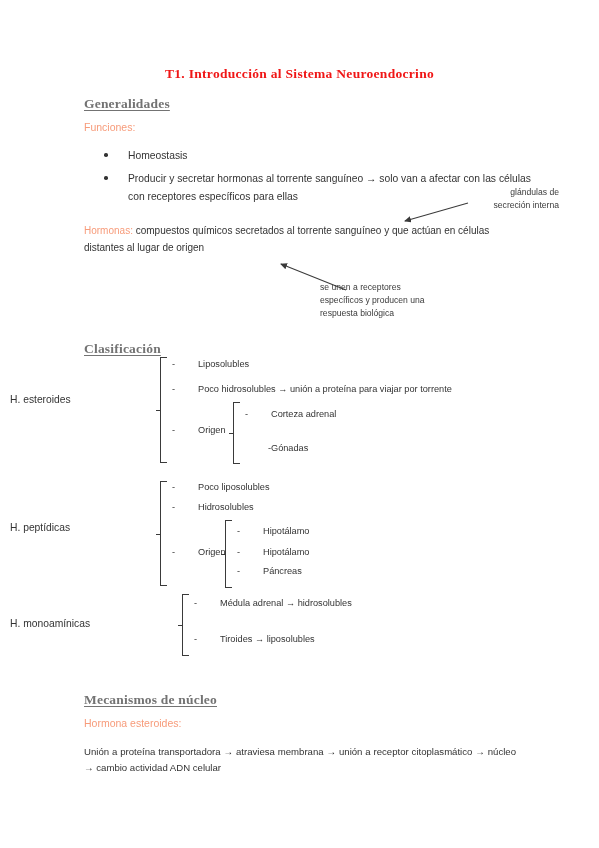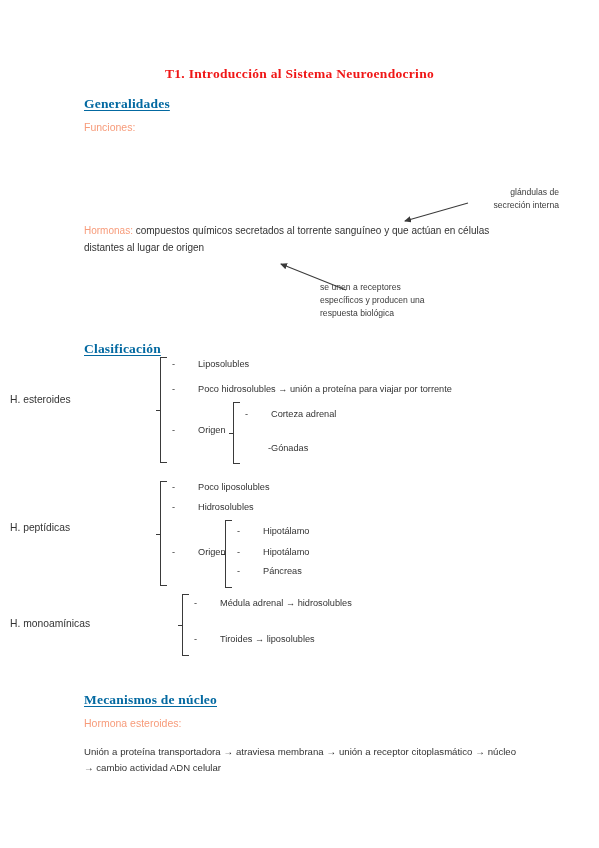--- a/index.html
+++ b/index.html
@@ -28,21 +28,21 @@
     font-size: 13.5px;
     letter-spacing: 0.3px;
     color: #f01616;
   }
 
   .h2 {
     position: absolute;
     font-family: "Liberation Serif", serif;
     font-weight: bold;
     font-size: 13.5px;
-    color: #0369a1;
+    color: #737373;
     text-decoration: underline;
     text-underline-offset: 2px;
     letter-spacing: 0.2px;
     white-space: nowrap;
   }
 
   .sublabel {
     position: absolute;
     font-size: 10.5px;
     color: #f79b7a;
@@ -149,20 +149,24 @@
 <body>
 
 <div class="page">
 
   <div class="doc-title">T1. Introducción al Sistema Neuroendocrino</div>
 
   <div class="h2" style="left:84px; top:96px;">Generalidades</div>
 
   <div class="sublabel" style="left:84px; top:121px;">Funciones:</div>
 
+  <ul class="bullets" style="left:88px; top:147px; width:440px;">
+    <li>Homeostasis</li>
+    <li>Producir y secretar hormonas al torrente sanguíneo → solo van a afectar con las células con receptores específicos para ellas</li>
+  </ul>
 
   <div class="body-text" style="left:84px; top:222px; width:430px;">
     <span class="inline-orange">Hormonas:</span>
     <span>compuestos químicos secretados al torrente sanguíneo y que actúan en células distantes al lugar de origen</span>
   </div>
 
   <div class="note right" style="left:399px; top:186px; width:160px;">
     <div>glándulas de</div>
     <div>secreción interna</div>
   </div>

